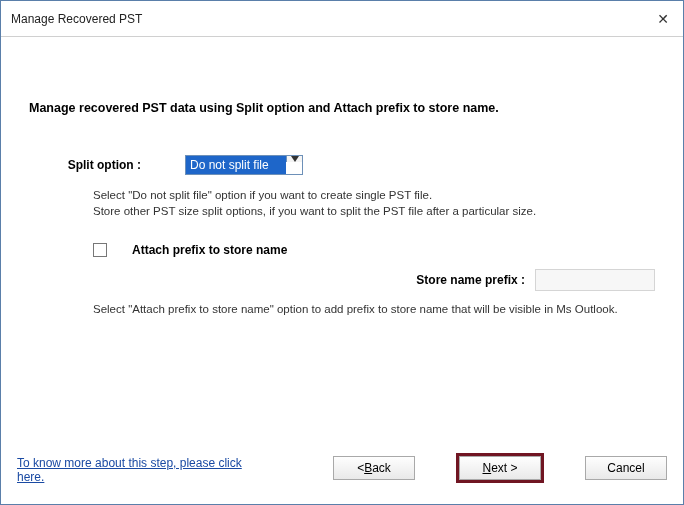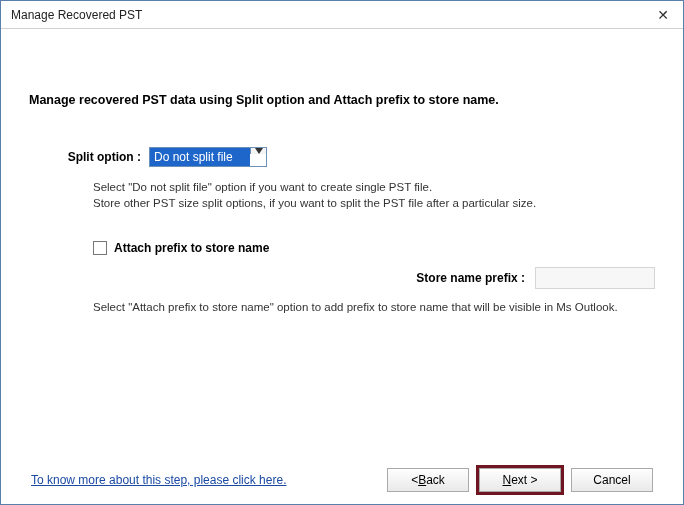--- a/index.html
+++ b/index.html
@@ -13,21 +13,21 @@
   .window {
     width: 684px;
     height: 505px;
     border: 1px solid #5a7faa;
     background: #fff;
     display: flex;
     flex-direction: column;
     position: relative;
   }
   .titlebar {
-    height: 28px;
+    height: 36px;
     background: #fff;
     display: flex;
     align-items: center;
     padding: 0 0 0 10px;
     border-bottom: 1px solid #d0d0d0;
     color: #333;
     gap: 12px;
   }
   .titlebar .title {
     flex: 1;
@@ -53,20 +53,21 @@
     font-weight: bold;
     font-size: 12.5px;
     color: #000;
     margin-bottom: 40px;
     margin-top: 40px;
   }
   .row-split {
     display: flex;
     align-items: center;
     margin-left: 28px;
+    gap: 36px;
   }
   .row-split .lbl {
     width: 92px;
     text-align: right;
     font-weight: bold;
     font-size: 12px;
     padding-right: 8px;
   }
   .combo {
     position: relative;
@@ -97,23 +98,24 @@
     background: #f4f4f4;
   }
   .combo .arrow svg { display: block; }
   .hints {
     margin: 12px 0 0 64px;
     color: #333;
     line-height: 16px;
     font-size: 11.5px;
   }
   .attach-row {
-    margin: 30px 0 0 64px;
-    display: flex;
-    align-items: center;
+    margin: 24px 0 0 64px;
+    display: flex;
+    align-items: center;
+    gap: 18px;
   }
   .chk {
     width: 14px; height: 14px;
     border: 1px solid #777;
     background: #fff;
     margin-right: 7px;
     cursor: pointer;
   }
   .attach-row .albl {
     font-weight: bold;
@@ -141,23 +143,23 @@
   }
   .prefix-hint {
     margin: 12px 0 0 64px;
     color: #333;
     font-size: 11.5px;
   }
   .footer {
     position: absolute;
     left: 0; right: 0; bottom: 0;
     height: 48px;
-    padding: 0 30px;
-    display: flex;
-    align-items: center;
+    padding: 0 16px;
+    display: flex;
+    gap: 34px;
   }
   .help-link {
     color: #1a4aa3;
     text-decoration: underline;
     font-size: 12px;
     cursor: pointer;
   }
   .footer-spacer { flex: 1; }
   .btn {
     min-width: 82px;

